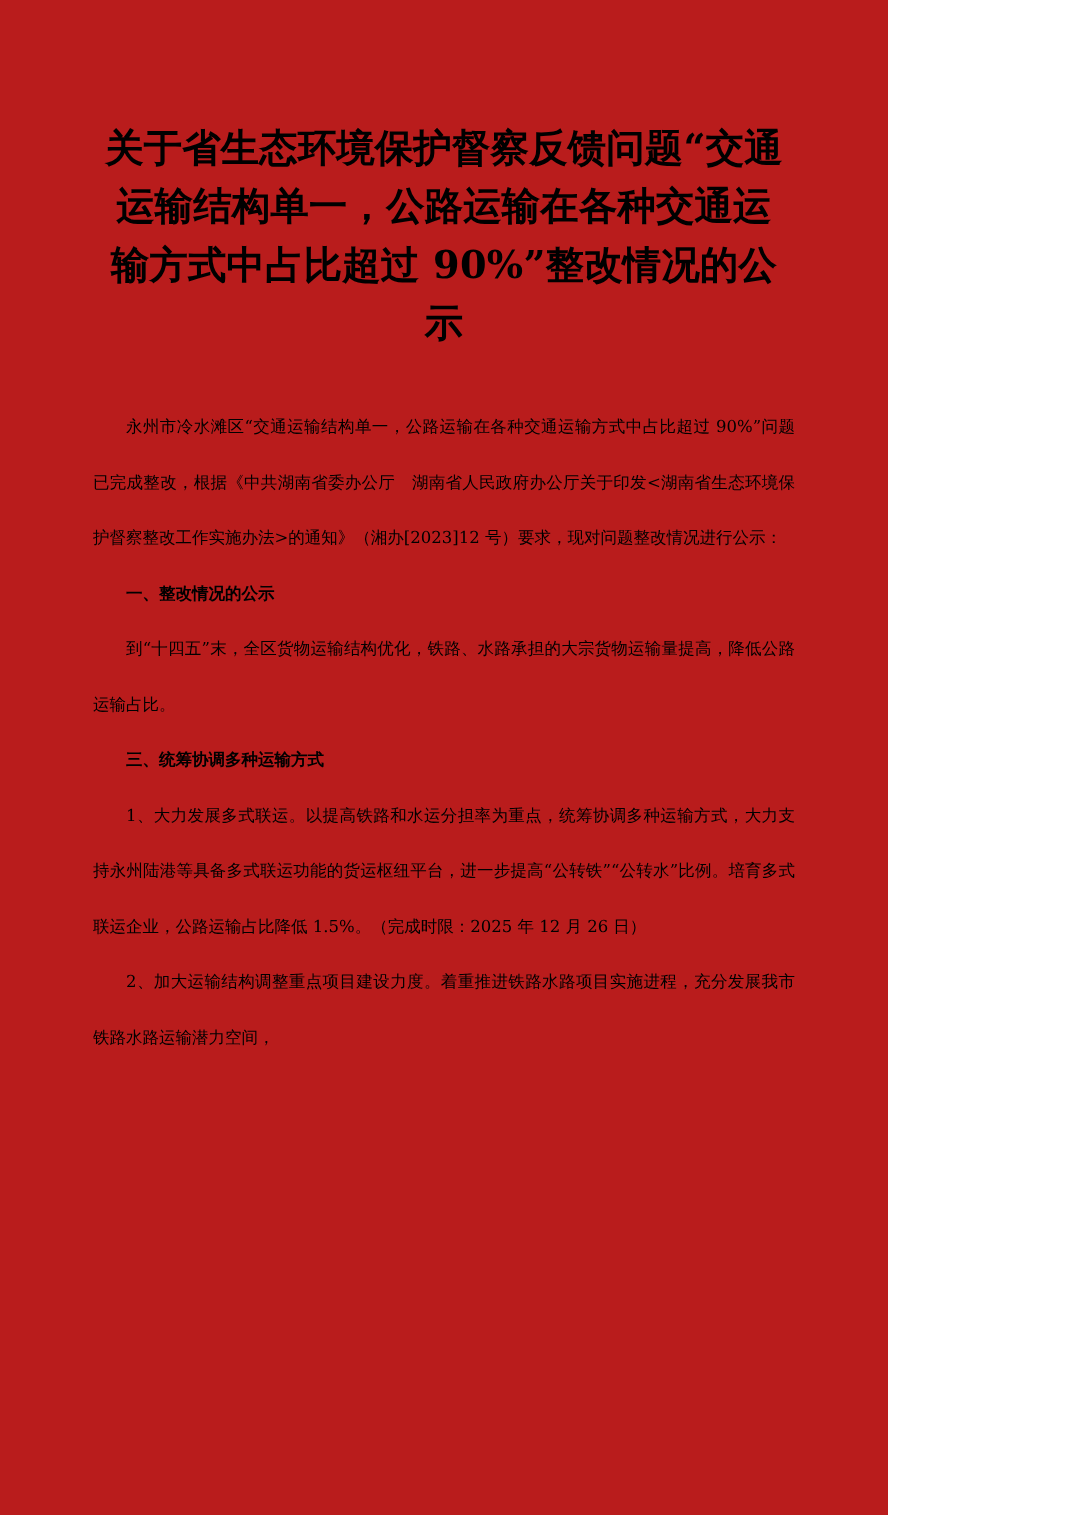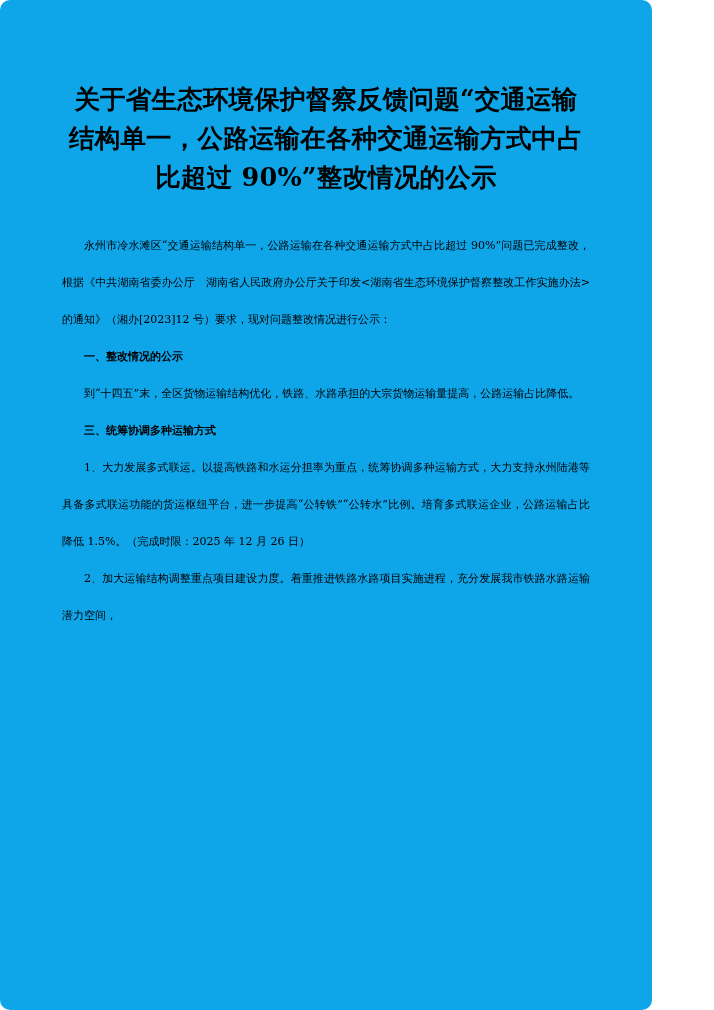--- a/index.html
+++ b/index.html
@@ -9,26 +9,25 @@
   }
   body {
     width: 714px;
     height: 1010px;
     font-family: "DejaVu Serif", "Liberation Serif", serif;
     color: #000000;
     overflow: hidden;
   }
   .page {
     position: relative;
-    width: 652px;
+    width: 592px;
     height: 1010px;
     box-sizing: border-box;
     padding: 62px 62px 40px 62px;
-    background: #0ea5e9;
-    border-radius: 10px;
+    background: #b91c1c;
   }
   .doc-title {
     font-family: "DejaVu Serif", "Liberation Serif", serif;
     font-weight: bold;
     font-size: 25.5px;
     line-height: 39px;
     text-align: center;
     letter-spacing: 0.2px;
     margin: 18px 6px 30px 6px;
     color: #000;
@@ -60,19 +59,19 @@
 </head>
 <body>
 
 <div class="page">
 
   <div class="doc-title">关于省生态环境保护督察反馈问题“交通运输结构单一，公路运输在各种交通运输方式中占比超过 90%”整改情况的公示</div>
 
   <div class="body-text">
     <p class="para">永州市冷水滩区“交通运输结构单一，公路运输在各种交通运输方式中占比超过 90%”问题已完成整改，根据《中共湖南省委办公厅　湖南省人民政府办公厅关于印发&lt;湖南省生态环境保护督察整改工作实施办法&gt;的通知》（湘办[2023]12 号）要求，现对问题整改情况进行公示：</p>
     <p class="heading">一、整改情况的公示</p>
-    <p class="para">到“十四五”末，全区货物运输结构优化，铁路、水路承担的大宗货物运输量提高，公路运输占比降低。</p>
+    <p class="para">到“十四五”末，全区货物运输结构优化，铁路、水路承担的大宗货物运输量提高，降低公路运输占比。</p>
     <p class="heading">三、统筹协调多种运输方式</p>
     <p class="para">1、大力发展多式联运。以提高铁路和水运分担率为重点，统筹协调多种运输方式，大力支持永州陆港等具备多式联运功能的货运枢纽平台，进一步提高“公转铁”“公转水”比例。培育多式联运企业，公路运输占比降低 1.5%。（完成时限：2025 年 12 月 26 日）</p>
     <p class="para">2、加大运输结构调整重点项目建设力度。着重推进铁路水路项目实施进程，充分发展我市铁路水路运输潜力空间，</p>
   </div>
 
 </div>
 
 </body></html>

